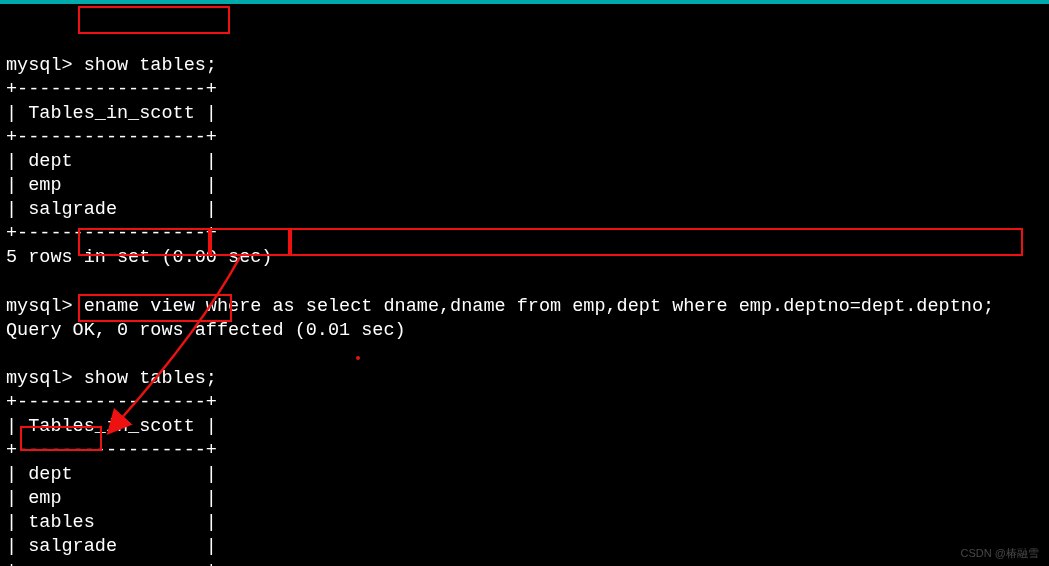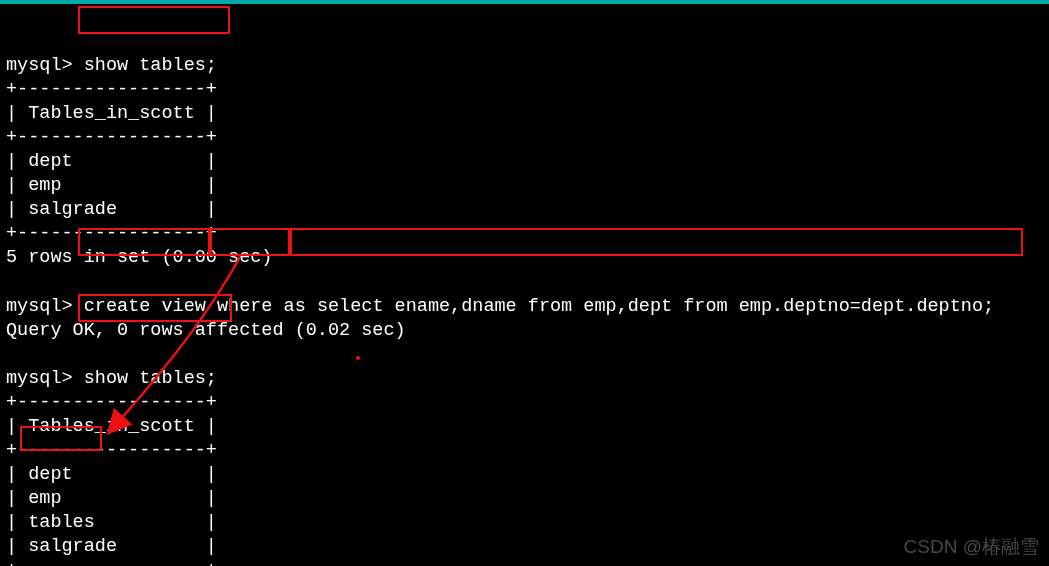--- a/index.html
+++ b/index.html
@@ -1,38 +1,38 @@
 <!DOCTYPE html>
 <html><head>
 <meta charset="utf-8">
 <style>
   html,body{margin:0;padding:0;background:#000;color:#fff;font-family:"Courier New",monospace;font-size:18.5px;line-height:1.3;overflow:hidden}
   .terminal{position:relative;width:1049px;height:566px;background:#000;padding:6px 0 0 6px;box-sizing:border-box;white-space:pre}
   .topbar{position:absolute;top:0;left:0;right:0;height:4px;background:#0aa}
   .box{position:absolute;border:2px solid #e11;box-sizing:border-box;pointer-events:none}
-  .watermark{position:absolute;right:10px;bottom:6px;color:#777;font-family:sans-serif;font-size:19px;opacity:.6}
+  .watermark{position:absolute;right:10px;bottom:6px;color:#777;font-family:sans-serif;font-size:11px;opacity:.6}
   .reddot{position:absolute;width:4px;height:4px;background:#e11;border-radius:50%}
   svg.arrow{position:absolute;pointer-events:none}
 </style>
 </head>
 <body>
 <div class="terminal">
 <div class="topbar"></div>
 <span>mysql&gt; </span><span>show tables;</span>
 <span>+-----------------+</span>
 <span>| Tables_in_scott |</span>
 <span>+-----------------+</span>
 <span>| dept            |</span>
 <span>| emp             |</span>
 <span>| salgrade        |</span>
 <span>+-----------------+</span>
 <span>5 rows in set (0.00 sec)</span>
 <span></span>
-<span>mysql&gt; </span><span>create view </span><span>where </span><span>as select ename,dname from emp,dept from emp.deptno=dept.deptno;</span>
-<span>Query OK, 0 rows affected (0.02 sec)</span>
+<span>mysql&gt; </span><span>ename view </span><span>where </span><span>as select dname,dname from emp,dept where emp.deptno=dept.deptno;</span>
+<span>Query OK, 0 rows affected (0.01 sec)</span>
 <span></span>
 <span>mysql&gt; </span><span>show tables;</span>
 <span>+-----------------+</span>
 <span>| Tables_in_scott |</span>
 <span>+-----------------+</span>
 <span>| dept            |</span>
 <span>| emp             |</span>
 <span>| tables          |</span>
 <span>| salgrade        |</span>
 <span>+-----------------+</span>

